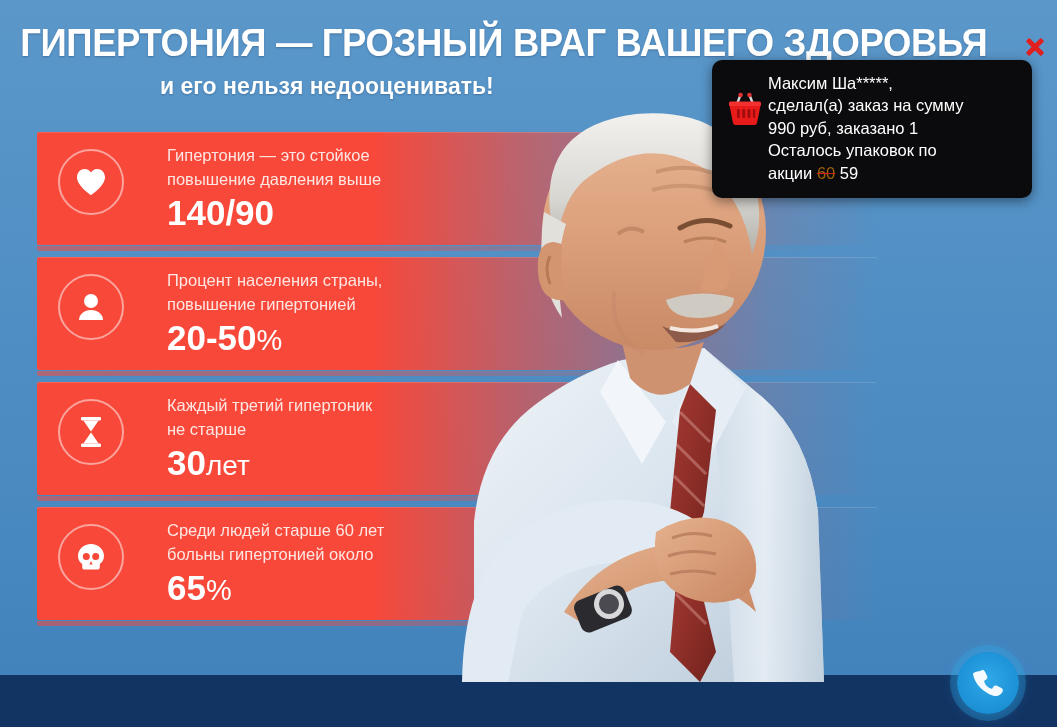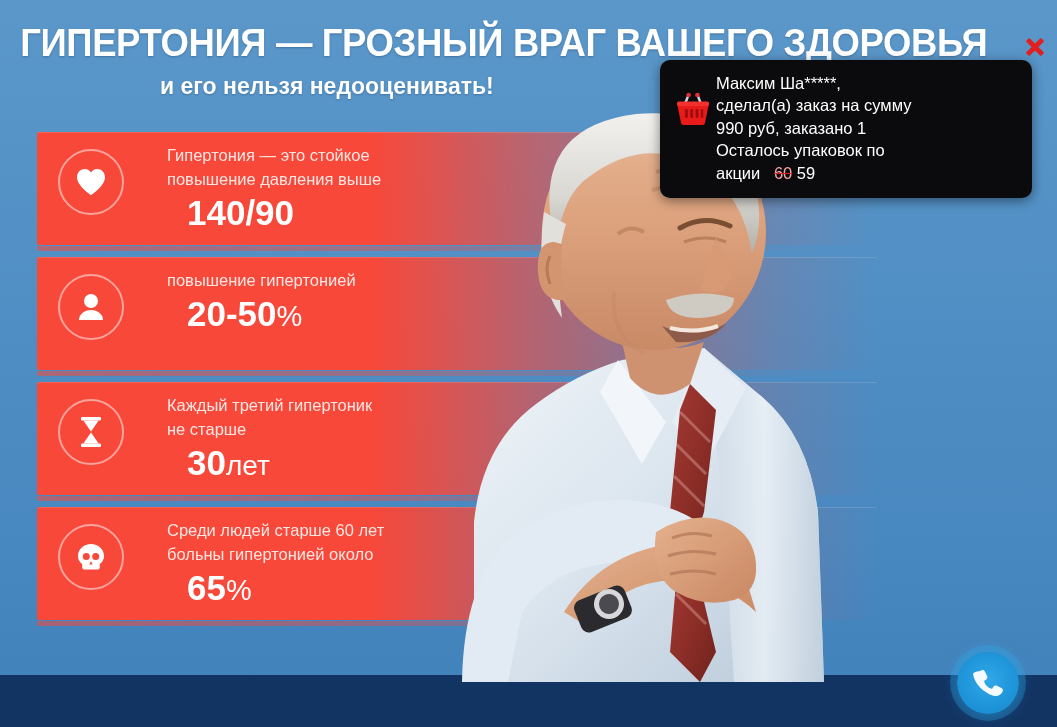--- a/index.html
+++ b/index.html
@@ -160,37 +160,36 @@
     font-weight: 400;
     white-space: nowrap;
   }
   .card-value {
     margin-top: 3px;
     color: #ffffff;
     font-size: 35px;
     font-weight: 700;
     line-height: 1.05;
     white-space: nowrap;
-    margin-left: 20px;
   }
   .card-value .unit {
     font-weight: 400;
     font-size: 28px;
   }
   .card-value .pct {
     font-weight: 400;
     font-size: 29px;
   }
 
   
   .toast {
     position: absolute;
     right: 25px;
     top: 60px;
-    width: 372px;
+    width: 320px;
     background: #0b0b0d;
     border-radius: 10px;
     z-index: 50;
     display: flex;
     align-items: flex-start;
     padding: 12px 14px 14px 10px;
     box-sizing: border-box;
     cursor: pointer;
     box-shadow: 0 3px 12px rgba(0,0,0,0.45);
   }
@@ -203,24 +202,23 @@
     padding-top: 20px;
   }
   .toast-text {
     flex: 1 1 auto;
     color: #ffffff;
     font-size: 16.5px;
     line-height: 1.36;
     font-weight: 400;
   }
   .toast-old {
-    color: #fca5a5;
+    color: #a16207;
     text-decoration: line-through;
     text-decoration-color: #d12020;
-    margin-left: 9px;
   }
 
   
   .phone-widget {
     position: absolute;
     right: 38px;
     bottom: 13px;
     width: 62px;
     height: 62px;
     border-radius: 50%;
@@ -355,20 +353,21 @@
     </div>
 
     <div class="card">
       <div class="card-icon">
         <svg width="26" height="28" viewBox="0 0 26 28" xmlns="http://www.w3.org/2000/svg">
           <circle cx="13" cy="8" r="7" fill="#ffffff"></circle>
           <path d="M13 17 C20 17 25 21.5 25 27 L1 27 C1 21.5 6 17 13 17 Z" fill="#ffffff"></path>
         </svg>
       </div>
       <div class="card-body">
+        <div class="card-line">Процент населения страны,</div>
         <div class="card-line">повышение гипертонией</div>
         <div class="card-value"><span>20-50</span><span class="unit"></span><span class="pct">%</span></div>
       </div>
     </div>
 
     <div class="card">
       <div class="card-icon">
         <svg width="22" height="30" viewBox="0 0 22 30" xmlns="http://www.w3.org/2000/svg">
           <rect x="1" y="0" width="20" height="3.4" rx="1.2" fill="#ffffff"></rect>
           <rect x="1" y="26.6" width="20" height="3.4" rx="1.2" fill="#ffffff"></rect>

